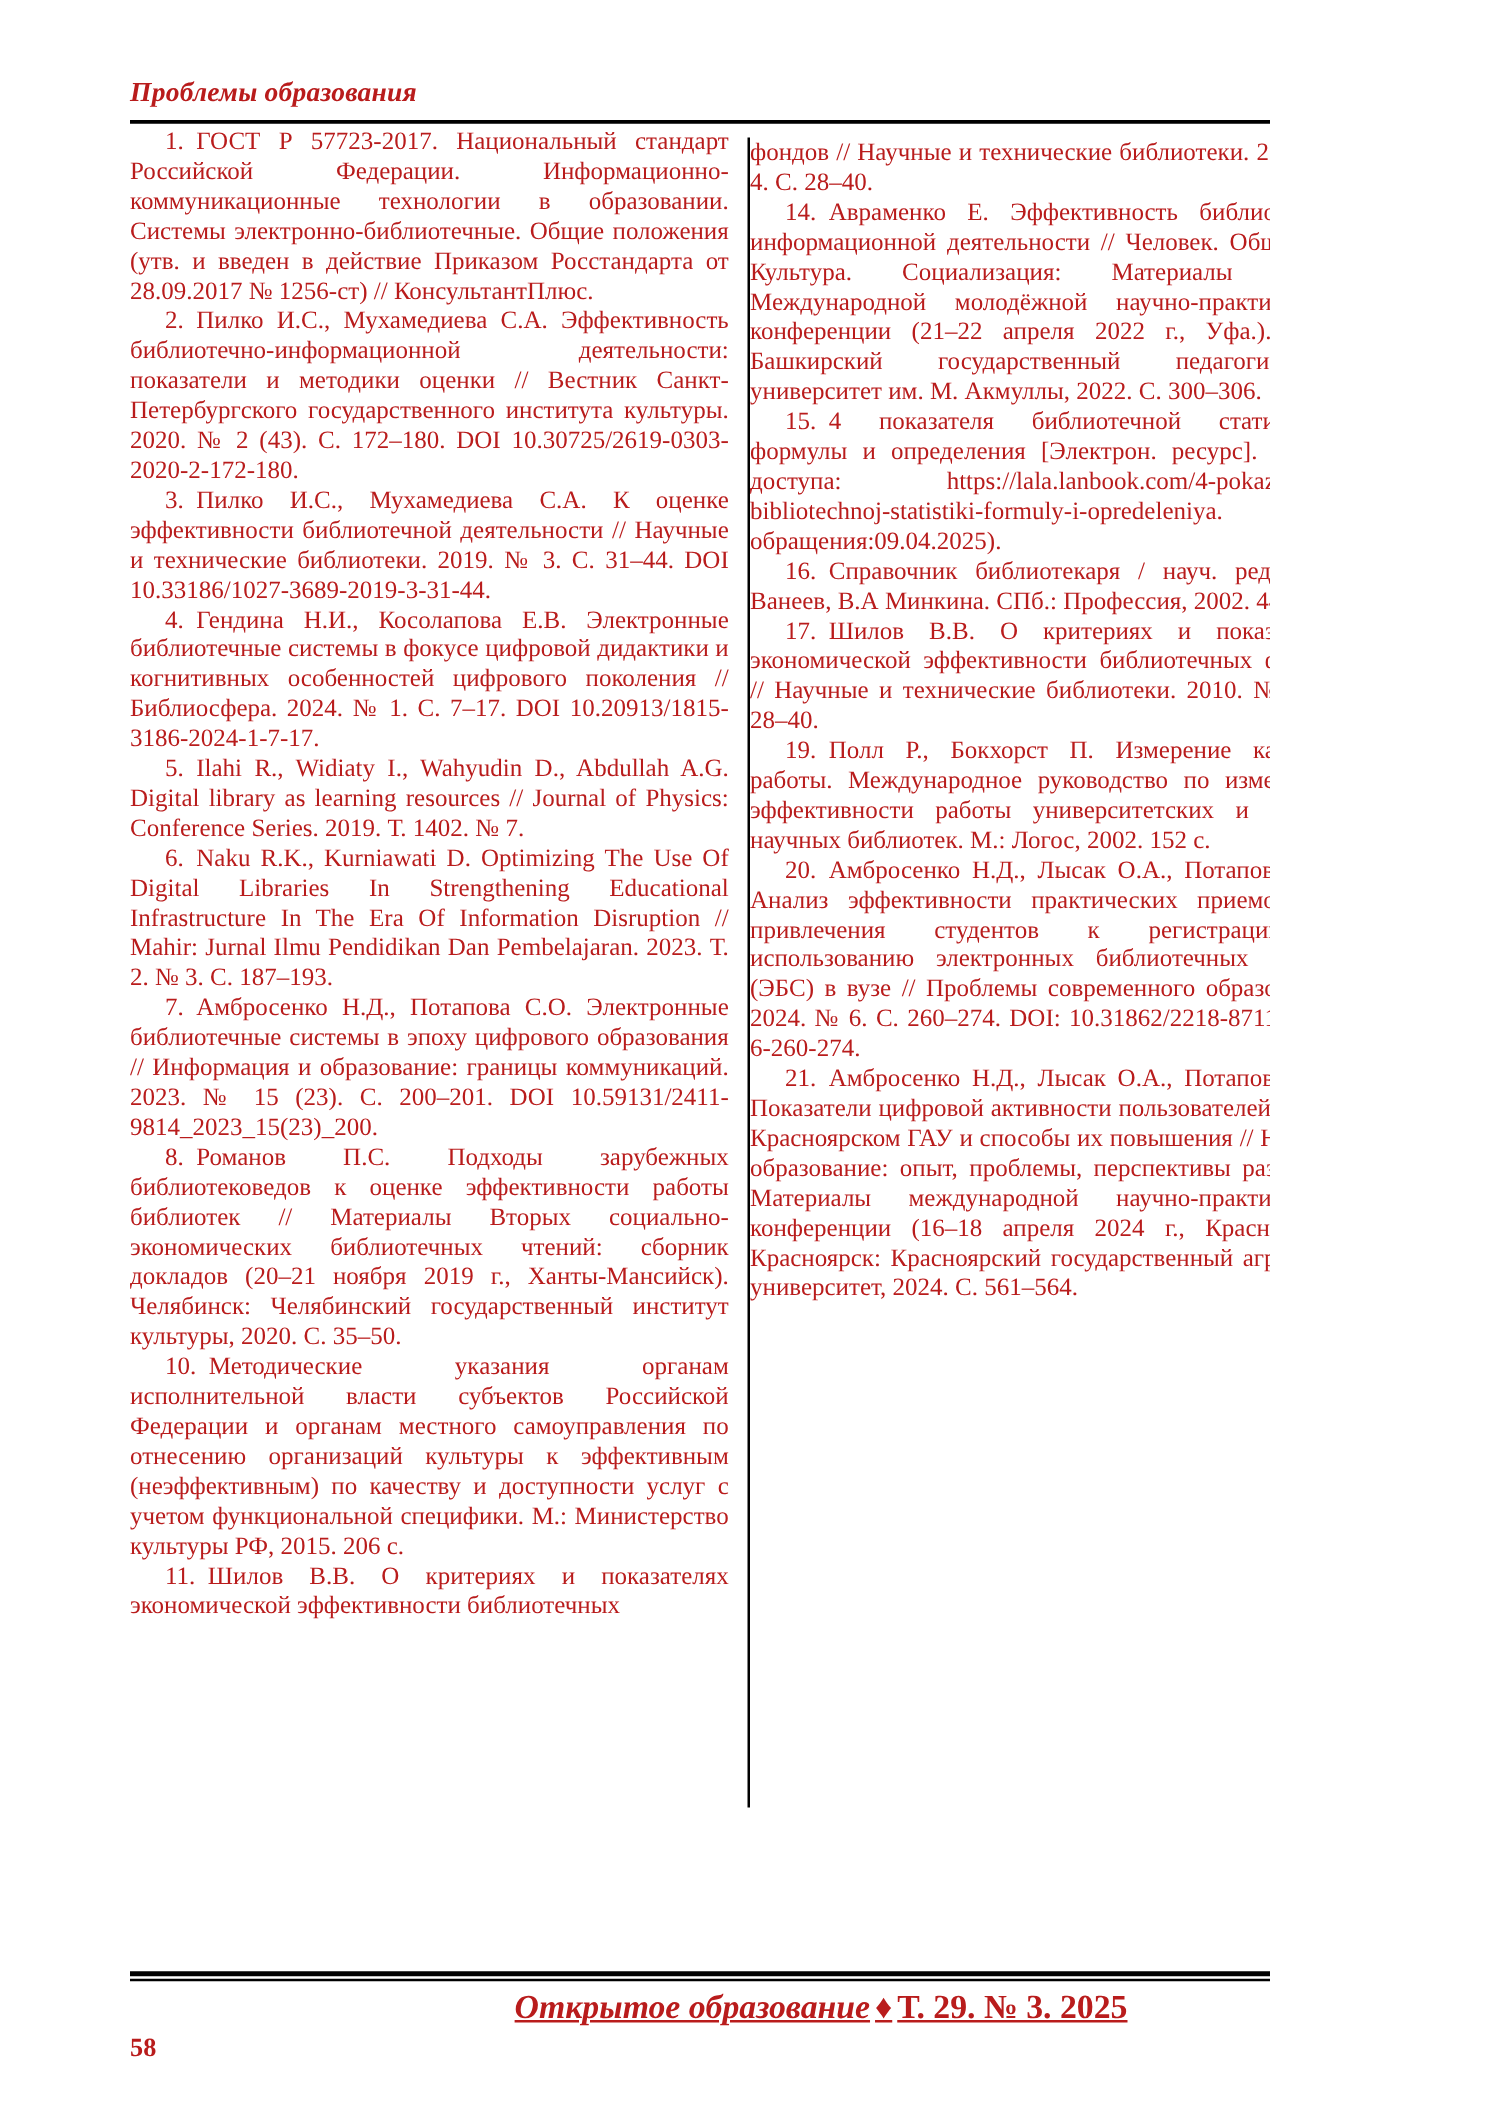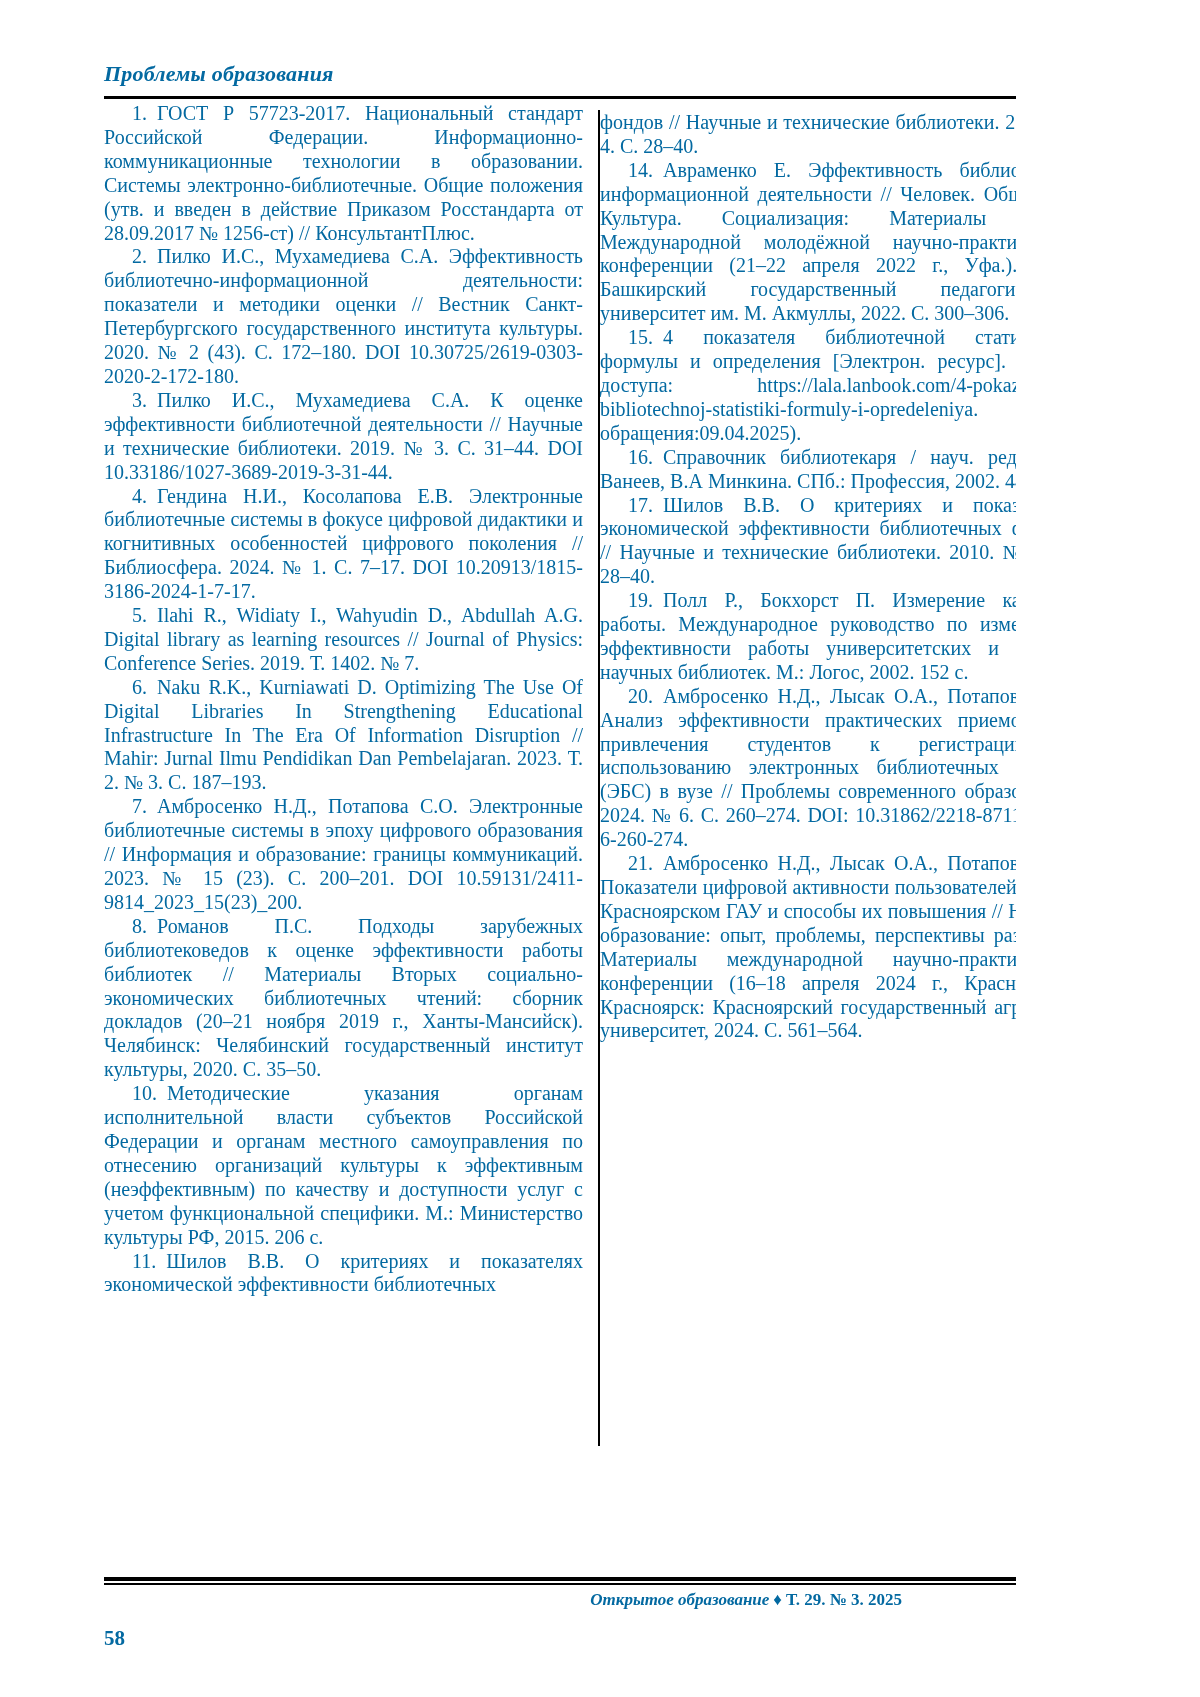--- a/index.html
+++ b/index.html
@@ -5,21 +5,21 @@
   html, body {
     margin: 0;
     padding: 0;
     background: #ffffff;
   }
   .page {
     position: relative;
     width: 1016px;
     height: 1697px;
     background: #ffffff;
-    color: #0369a1;
+    color: #b91c1c;
     font-family: "Liberation Serif", serif;
     overflow: hidden;
   }
   .running-head {
     position: absolute;
     left: 104px;
     top: 61px;
     font-size: 22px;
     font-weight: bold;
     font-style: italic;
@@ -88,23 +88,24 @@
     left: 104px;
     top: 1590px;
     font-size: 21px;
     font-weight: bold;
     margin-top: 36px;
   }
   .journal-footer {
     position: absolute;
     right: 114px;
     top: 1590px;
-    font-size: 17px;
+    font-size: 27px;
     font-weight: bold;
     white-space: nowrap;
+    text-decoration: underline;
   }
   .journal-footer .jname {
     font-style: italic;
   }
   .journal-footer .diamond {
     font-style: normal;
     padding: 0 4px;
   }
 </style>
 </head>

